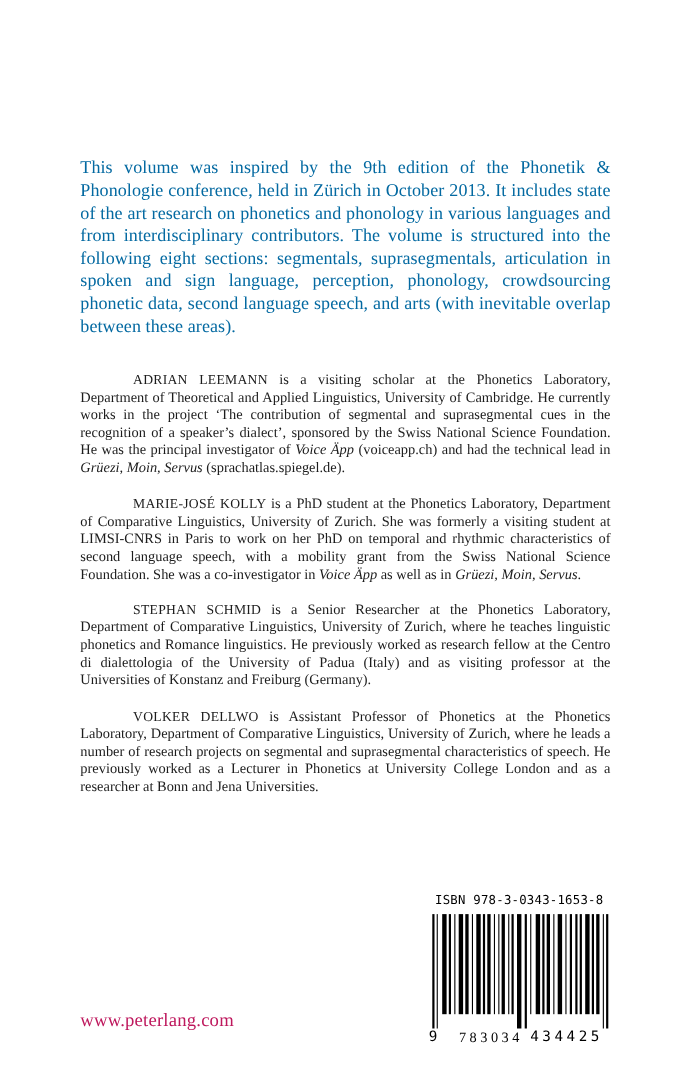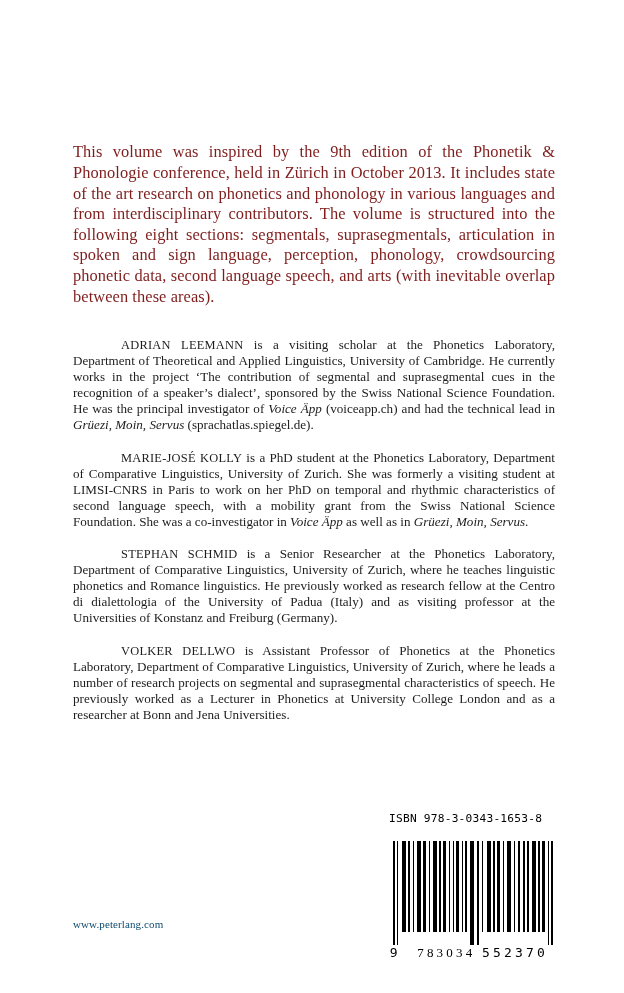--- a/index.html
+++ b/index.html
@@ -21,21 +21,21 @@
     inset: 0;
     background: #ffffff;
   }
 
   
   .blurb {
     position: absolute;
     left: 73px;
     top: 126px;
     width: 482px;
-    color: #7f1d1d;
+    color: #0369a1;
     font-size: 16.4px;
     line-height: 20.6px;
     text-align: justify;
     text-justify: inter-word;
     letter-spacing: 0.005em;
   }
 
   
   .bios {
     position: absolute;
@@ -62,42 +62,43 @@
   .bio em, .bio .ital {
     font-style: italic;
     margin-top: 21px;
   }
 
   
   .site-url {
     position: absolute;
     left: 73px;
     top: 918px;
-    color: #0c4a6e;
-    font-size: 11px;
+    color: #be185d;
+    font-size: 17px;
     letter-spacing: 0.01em;
     white-space: nowrap;
   }
 
   
   .barcode-block {
     position: absolute;
     left: 389px;
     top: 812px;
     width: 166px;
     background: #ffffff;
   }
   .isbn-text {
     font-family: "DejaVu Sans Mono", "Liberation Mono", monospace;
     font-size: 11.2px;
     color: #000000;
     letter-spacing: 0.02em;
+    text-align: center;
     white-space: nowrap;
     line-height: 13px;
-    margin-bottom: 16px;
+    margin-bottom: 6px;
   }
   .barcode-bars {
     position: relative;
     height: 104px;
     width: 166px;
   }
   .barcode-bars .bar {
     position: absolute;
     top: 0;
     background: #000000;
@@ -165,17 +166,17 @@
         <div class="bar" style="left: 138px; width: 1.6px; height: 91px;"></div>
         <div class="bar" style="left: 142.5px; width: 4.2px; height: 91px;"></div>
         <div class="bar" style="left: 149px; width: 1.6px; height: 91px;"></div>
         <div class="bar" style="left: 153px; width: 2.8px; height: 91px;"></div>
         <div class="bar" style="left: 158.5px; width: 1.6px; height: 104px;"></div>
         <div class="bar" style="left: 162px; width: 1.6px; height: 104px;"></div>
       </div>
     <div class="barcode-digits">
         <span style="left: 0.5%; letter-spacing: 0px;">9</span>
         <span style="left: 17%; letter-spacing: 3.2px; font-family: Liberation Serif, serif;">783034</span>
-        <span style="left: 56%; letter-spacing: 3.2px;">552370</span>
+        <span style="left: 56%; letter-spacing: 3.2px;">434425</span>
       </div>
   </div>
 
 </div>
 
 </body></html>

